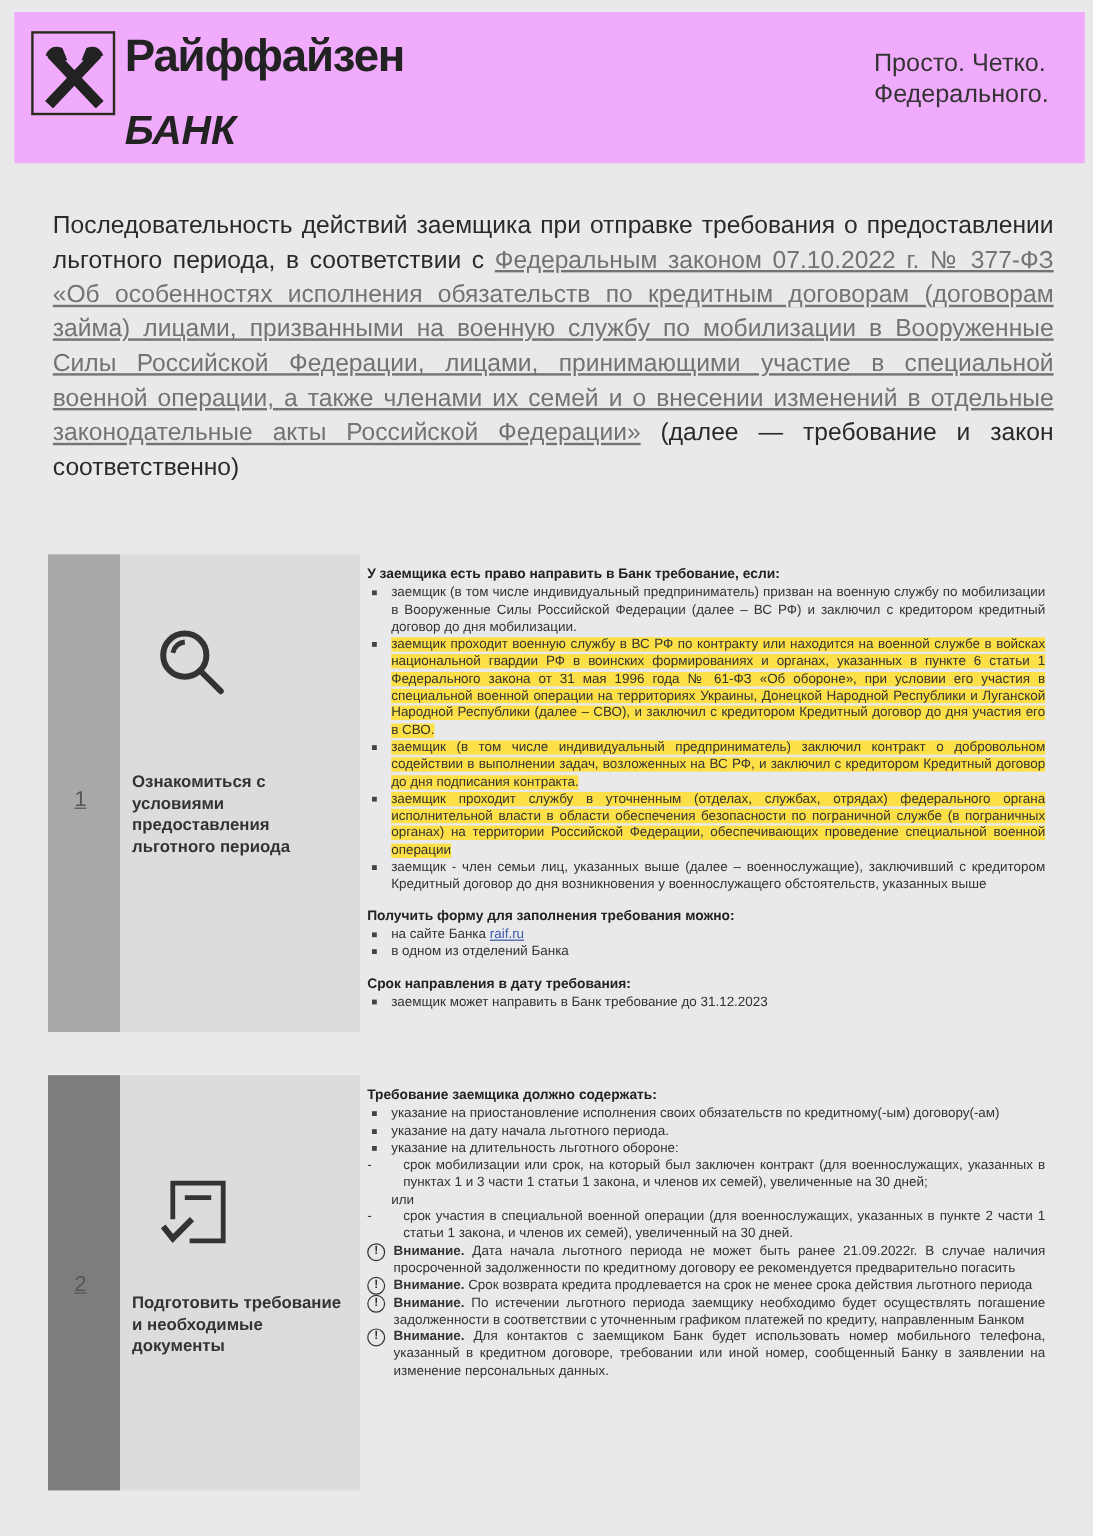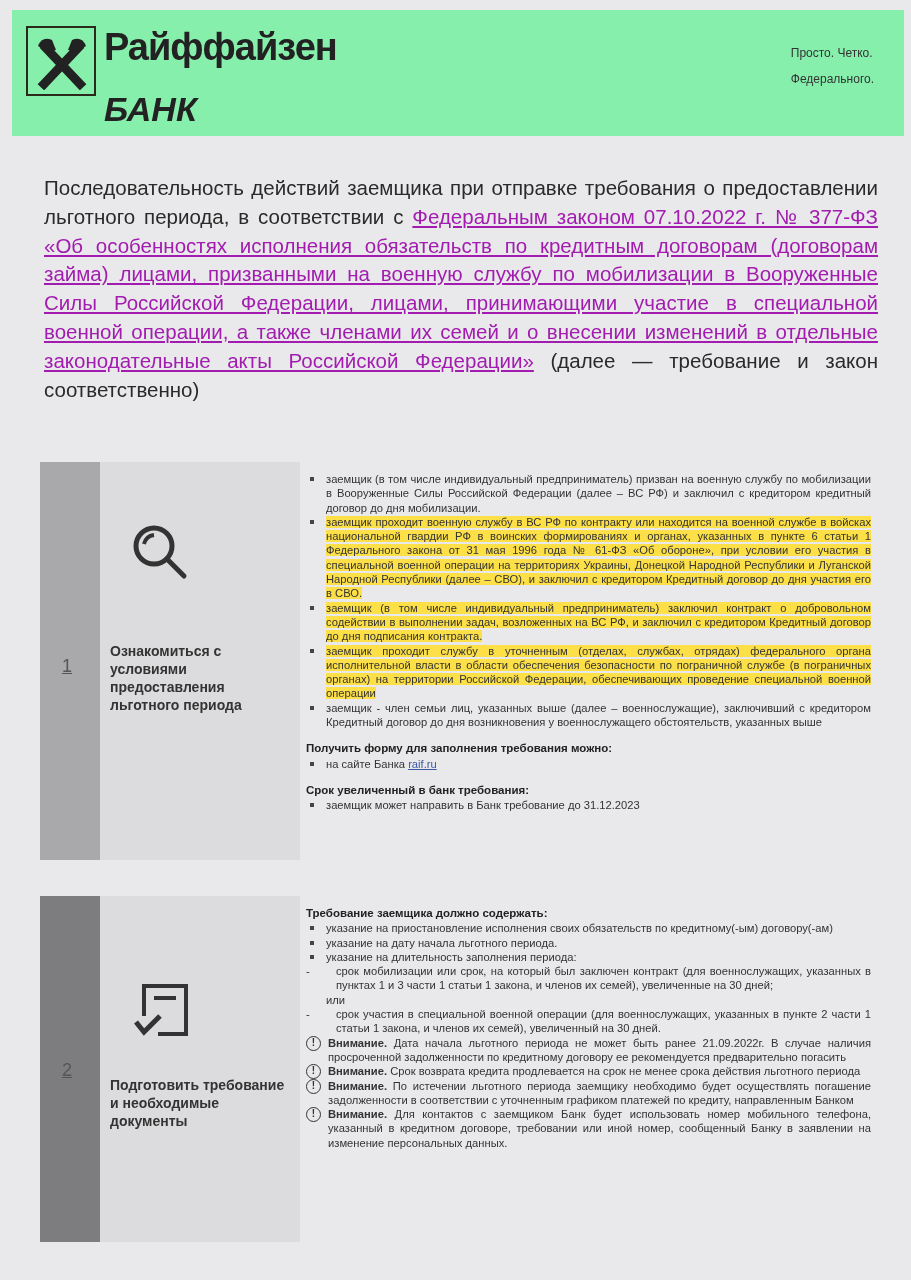--- a/index.html
+++ b/index.html
@@ -5,49 +5,49 @@
   * { box-sizing: border-box; margin: 0; padding: 0; }
   html, body { width: 911px; height: 1280px; overflow: hidden; }
   body {
     background: #e9e9eb;
     font-family: "Liberation Sans", sans-serif;
     color: #2a2a2a;
     position: relative;
   }
   .header {
     position: absolute; left: 12px; top: 10px; width: 892px; height: 126px;
-    background: #86efac;
+    background: #f0abfc;
   }
   .logo-box {
     position: absolute; left: 14px; top: 16px; width: 70px; height: 70px;
     border: 2px solid #2a2a1a;
   }
   .logo-box svg { position: absolute; left: 6px; top: 6px; }
   .brand-name {
     position: absolute; left: 92px; top: 18px;
     font-size: 38px; font-weight: bold; color: #222;
     letter-spacing: -1px; line-height: 38px;
   }
   .brand-bank {
     position: absolute; left: 92px; top: 58px;
     font-size: 34px; font-weight: bold; font-style: italic; color: #222;
     line-height: 34px;
     margin-top: 24px;
   }
   .slogan {
     position: absolute; right: 30px; top: 30px;
-    font-size: 12px; color: #333; line-height: 26px;
+    font-size: 21px; color: #333; line-height: 26px;
   }
   .intro {
     position: absolute; left: 44px; top: 174px; width: 834px;
     font-size: 20.5px; line-height: 28.8px; text-align: justify;
     color: #2a2a2a;
   }
   .intro a {
-    color: #a21caf; text-decoration: underline;
+    color: #737373; text-decoration: underline;
   }
   .step {
     position: absolute; left: 40px; width: 260px;
     background: #dcdcde;
   }
   .step-bar {
     position: absolute; left: 0; top: 0; bottom: 0; width: 60px;
     background: #a9a9ab;
   }
   .step2 .step-bar { background: #7d7d7f; }
@@ -116,34 +116,36 @@
       <circle cx="24" cy="24" r="18" fill="none" stroke="#333" stroke-width="5"></circle>
       <path d="M14 22 Q16 14 24 13" fill="none" stroke="#333" stroke-width="4"></path>
       <line x1="37" y1="37" x2="54" y2="54" stroke="#333" stroke-width="5" stroke-linecap="round"></line>
     </svg>
   </div>
   <div class="step-num" style="top:194px;">1</div>
   <div class="step-title" style="top:180px;">Ознакомиться с условиями предоставления льготного периода</div>
 </div>
 
 <div class="content" style="top:472px;">
+  <h4>У заемщика есть право направить в Банк требование, если:</h4>
   <ul>
     <li class="bullet"><span>заемщик (в том числе индивидуальный предприниматель) призван на военную службу по мобилизации в Вооруженные Силы Российской Федерации (далее – ВС РФ) и заключил с кредитором кредитный договор до дня мобилизации.</span></li>
     <li class="bullet"><span class="hl">заемщик проходит военную службу в ВС РФ по контракту или находится на военной службе в войсках национальной гвардии РФ в воинских формированиях и органах, указанных в пункте 6 статьи 1 Федерального закона от 31 мая 1996 года № 61-ФЗ «Об обороне», при условии его участия в специальной военной операции на территориях Украины, Донецкой Народной Республики и Луганской Народной Республики (далее – СВО), и заключил с кредитором Кредитный договор до дня участия его в СВО.</span></li>
     <li class="bullet"><span class="hl">заемщик (в том числе индивидуальный предприниматель) заключил контракт о добровольном содействии в выполнении задач, возложенных на ВС РФ, и заключил с кредитором Кредитный договор до дня подписания контракта.</span></li>
     <li class="bullet"><span class="hl">заемщик проходит службу в уточненным (отделах, службах, отрядах) федерального органа исполнительной власти в области обеспечения безопасности по пограничной службе (в пограничных органах) на территории Российской Федерации, обеспечивающих проведение специальной военной операции</span></li>
     <li class="bullet"><span>заемщик - член семьи лиц, указанных выше (далее – военнослужащие), заключивший с кредитором Кредитный договор до дня возникновения у военнослужащего обстоятельств, указанных выше</span></li>
   </ul>
   <div class="gap"></div>
   <h4>Получить форму для заполнения требования можно:</h4>
   <ul>
     <li class="bullet"><span>на сайте Банка </span><a class="link">raif.ru</a></li>
+    <li class="bullet"><span>в одном из отделений Банка</span></li>
   </ul>
   <div class="gap"></div>
-  <h4>Срок увеличенный в банк требования:</h4>
+  <h4>Срок направления в дату требования:</h4>
   <ul>
     <li class="bullet"><span>заемщик может направить в Банк требование до 31.12.2023</span></li>
   </ul>
 </div>
 
 <div class="step step2" style="top:896px;height:346px;">
   <div class="step-bar"></div>
   <div class="step-icon" style="left:92px;top:84px;">
     <svg width="58" height="60" viewBox="0 0 58 60">
       <path d="M12 36 L12 6 L54 6 L54 54 L26 54" fill="none" stroke="#333" stroke-width="4"></path>
@@ -153,21 +155,21 @@
   </div>
   <div class="step-num" style="top:164px;">2</div>
   <div class="step-title" style="top:180px;">Подготовить требование и необходимые документы</div>
 </div>
 
 <div class="content" style="top:906px;">
   <h4>Требование заемщика должно содержать:</h4>
   <ul>
     <li class="bullet">указание на приостановление исполнения своих обязательств по кредитному(-ым) договору(-ам)</li>
     <li class="bullet">указание на дату начала льготного периода.</li>
-    <li class="bullet">указание на длительность заполнения периода:</li>
+    <li class="bullet">указание на длительность льготного обороне:</li>
     <li class="dash">срок мобилизации или срок, на который был заключен контракт (для военнослужащих, указанных в пунктах 1 и 3 части 1 статьи 1 закона, и членов их семей), увеличенные на 30 дней;</li>
     <li class="or">или</li>
     <li class="dash">срок участия в специальной военной операции (для военнослужащих, указанных в пункте 2 части 1 статьи 1 закона, и членов их семей), увеличенный на 30 дней.</li>
   </ul>
   <div class="warn"><span class="wicon">!</span><b>Внимание.</b><span> Дата начала льготного периода не может быть ранее 21.09.2022г. В случае наличия просроченной задолженности по кредитному договору ее рекомендуется предварительно погасить</span></div>
   <div class="warn"><span class="wicon">!</span><b>Внимание.</b><span> Срок возврата кредита продлевается на срок не менее срока действия льготного периода</span></div>
   <div class="warn"><span class="wicon">!</span><b>Внимание.</b><span> По истечении льготного периода заемщику необходимо будет осуществлять погашение задолженности в соответствии с уточненным графиком платежей по кредиту, направленным Банком</span></div>
   <div class="warn"><span class="wicon">!</span><b>Внимание.</b><span> Для контактов с заемщиком Банк будет использовать номер мобильного телефона, указанный в кредитном договоре, требовании или иной номер, сообщенный Банку в заявлении на изменение персональных данных.</span></div>
 </div>
 

